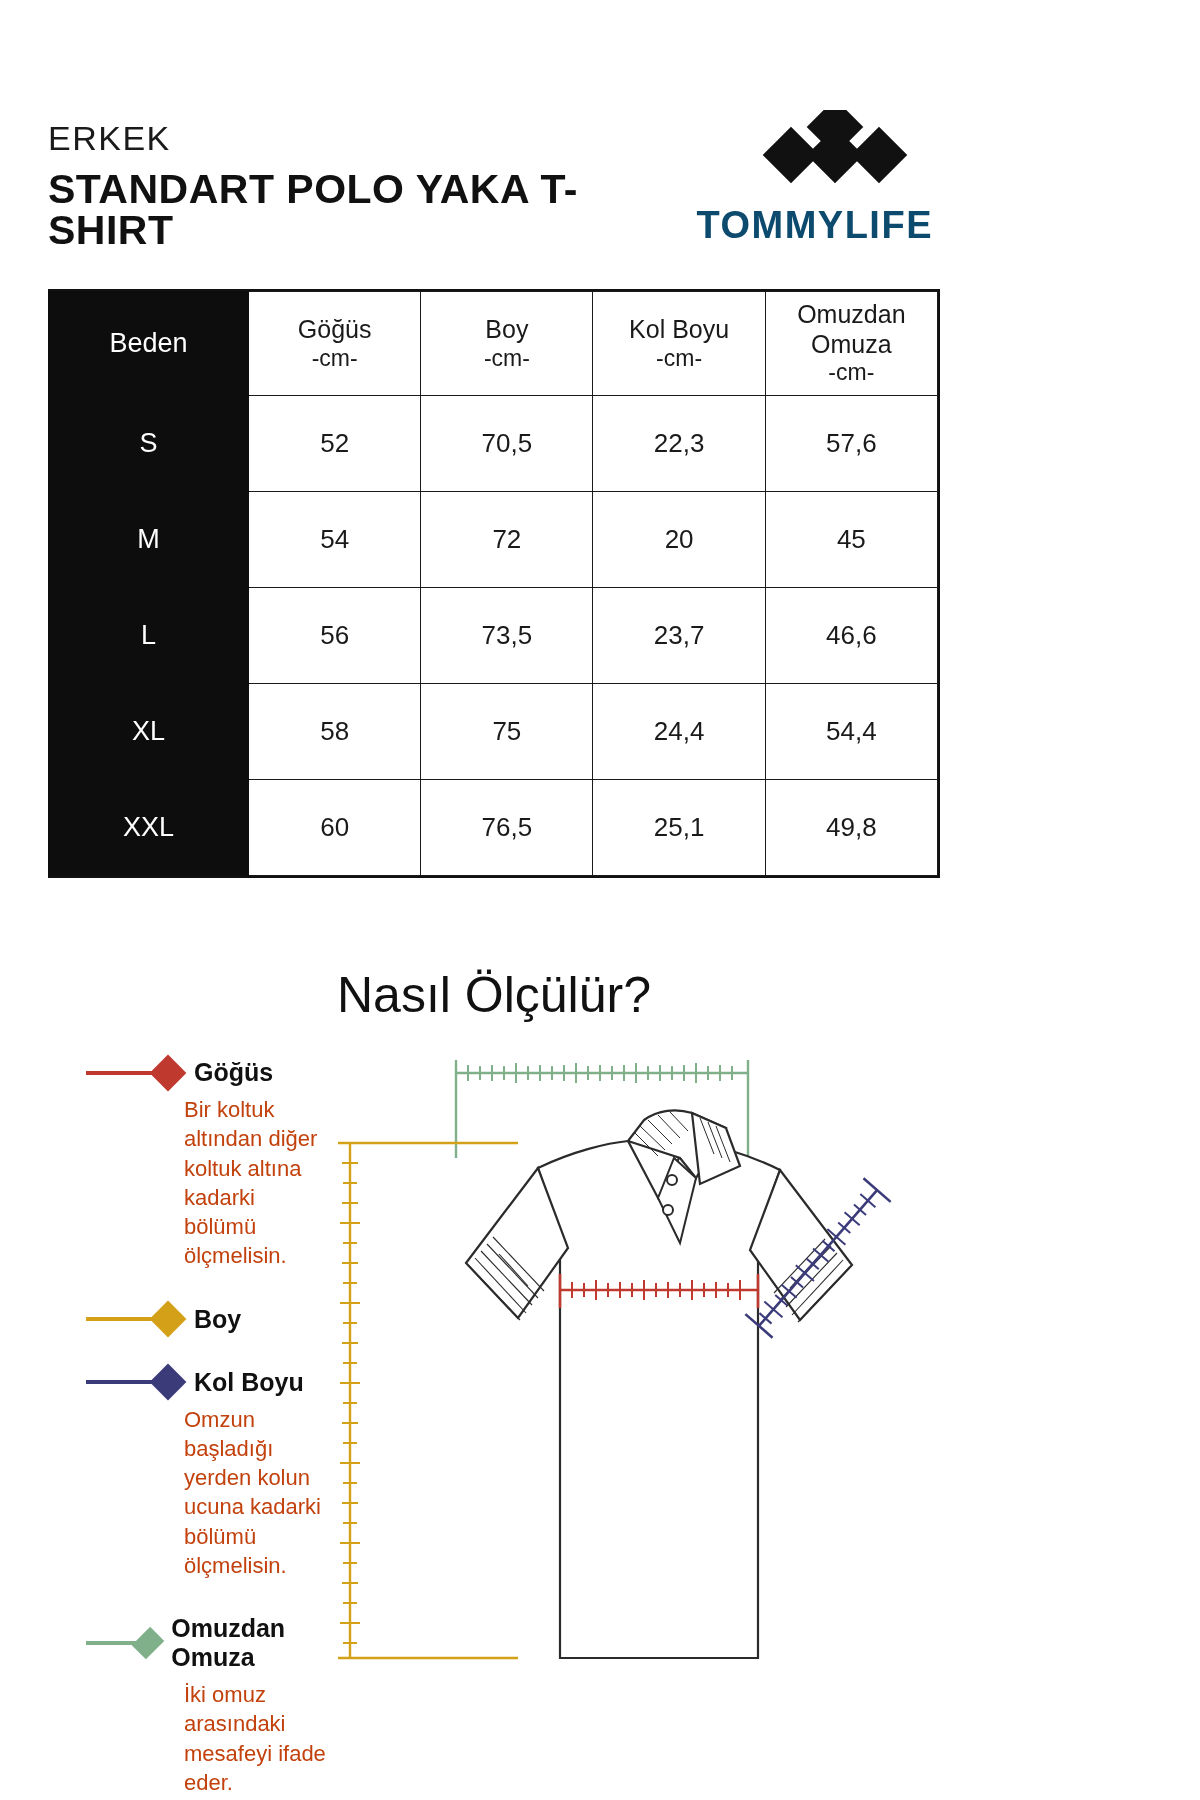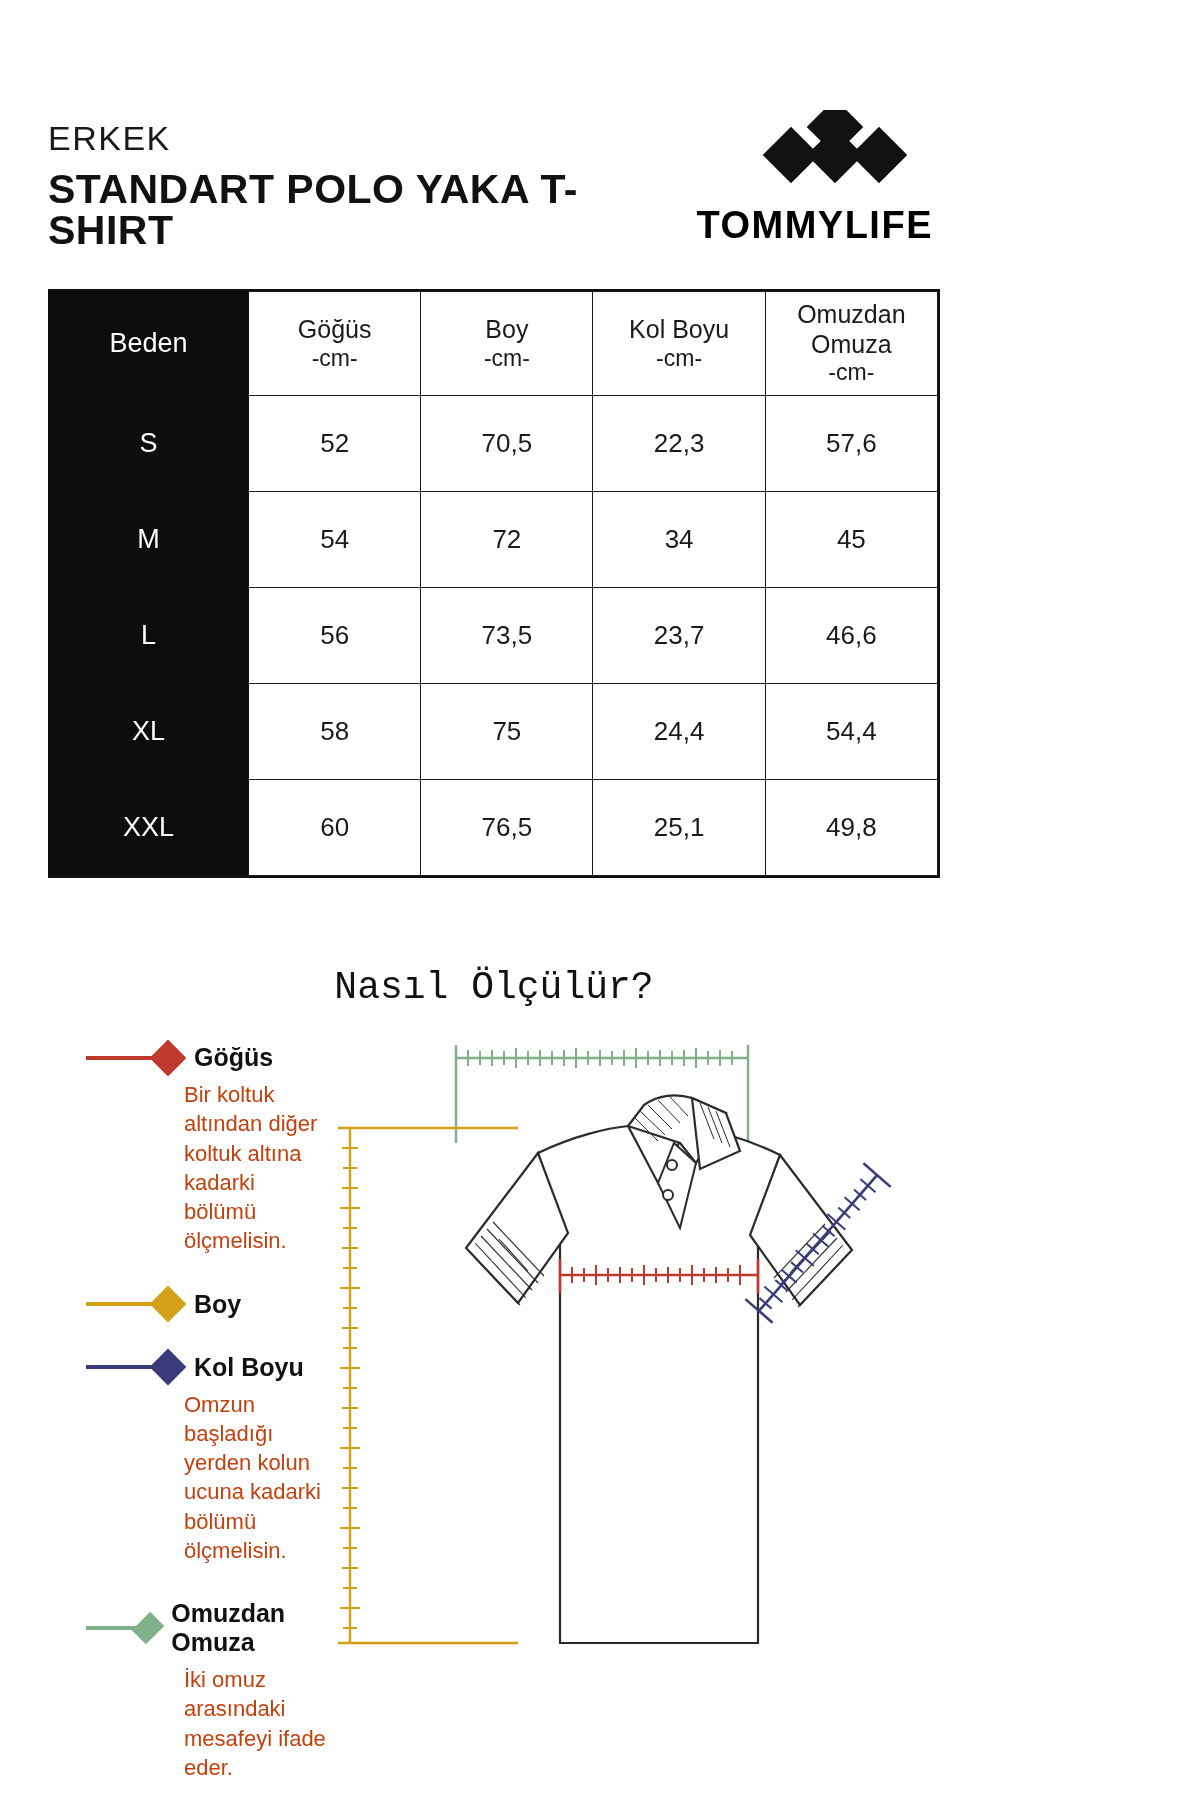--- a/index.html
+++ b/index.html
@@ -49,21 +49,21 @@
   }
   .brand-mark {
     width: 196px; height: 86px;
     position: relative;
     margin-bottom: 8px;
   }
   .brand-name {
     font-size: 38px;
     font-weight: bold;
     letter-spacing: 1.5px;
-    color: #000000;
+    color: #0c4a6e;
   }
 
   
   .table-wrap {
     margin: 38px 48px 0 48px;
     border: 2px solid #111;
     border-left: none;
   }
   table {
     width: 100%;
@@ -91,25 +91,24 @@
     background: #0d0d0d;
     color: #ffffff;
     border-color: #0d0d0d;
     font-size: 27px;
   }
   thead .sizecell { font-size: 27px; }
 
   
   .howto-title {
     text-align: center;
-    font-size: 38px;
+    font-size: 50px;
     font-weight: 400;
     margin-top: 88px;
     color: #111;
-    font-family: Liberation Mono, monospace;
   }
 
   
   .lower {
     display: flex;
     margin-top: 34px;
     padding: 0 40px 0 48px;
   }
   .legend { width: 470px; padding-left: 38px; }
   .legend-item { margin-bottom: 34px; }
@@ -201,21 +200,21 @@
           <td class="sizecell">S</td>
           <td>52</td>
           <td>70,5</td>
           <td>22,3</td>
           <td>57,6</td>
         </tr>
         <tr>
           <td class="sizecell">M</td>
           <td>54</td>
           <td>72</td>
-          <td>34</td>
+          <td>20</td>
           <td>45</td>
         </tr>
         <tr>
           <td class="sizecell">L</td>
           <td>56</td>
           <td>73,5</td>
           <td>23,7</td>
           <td>46,6</td>
         </tr>
         <tr>

